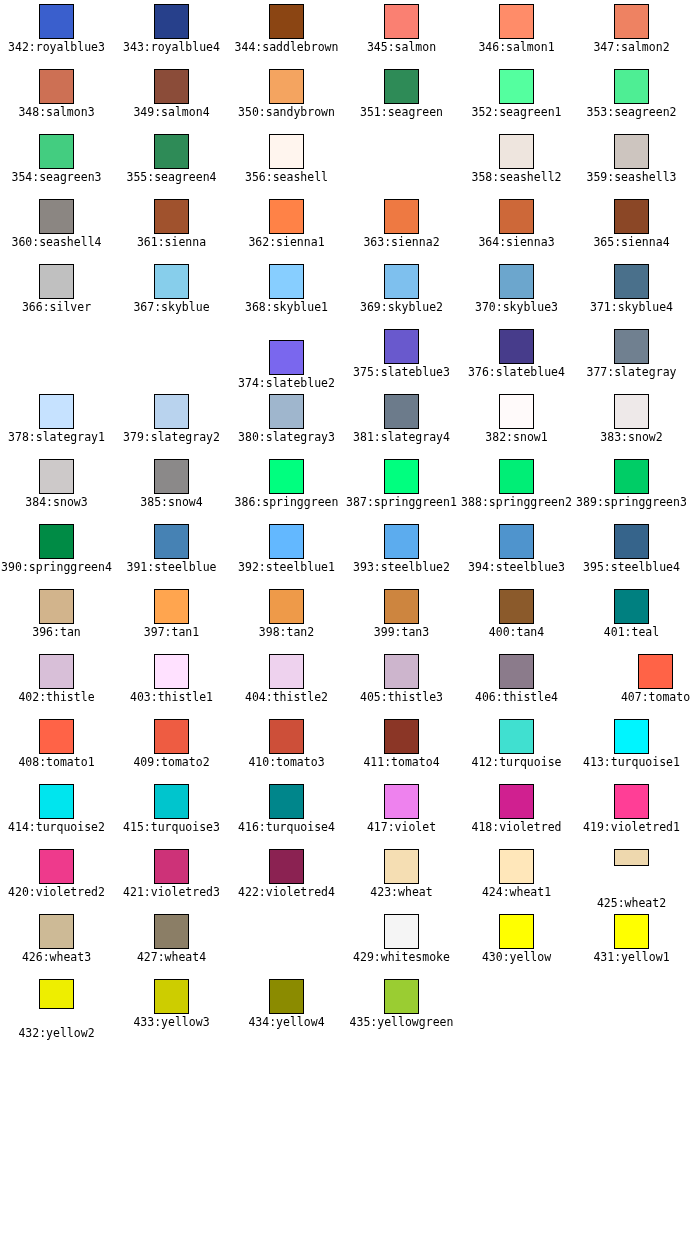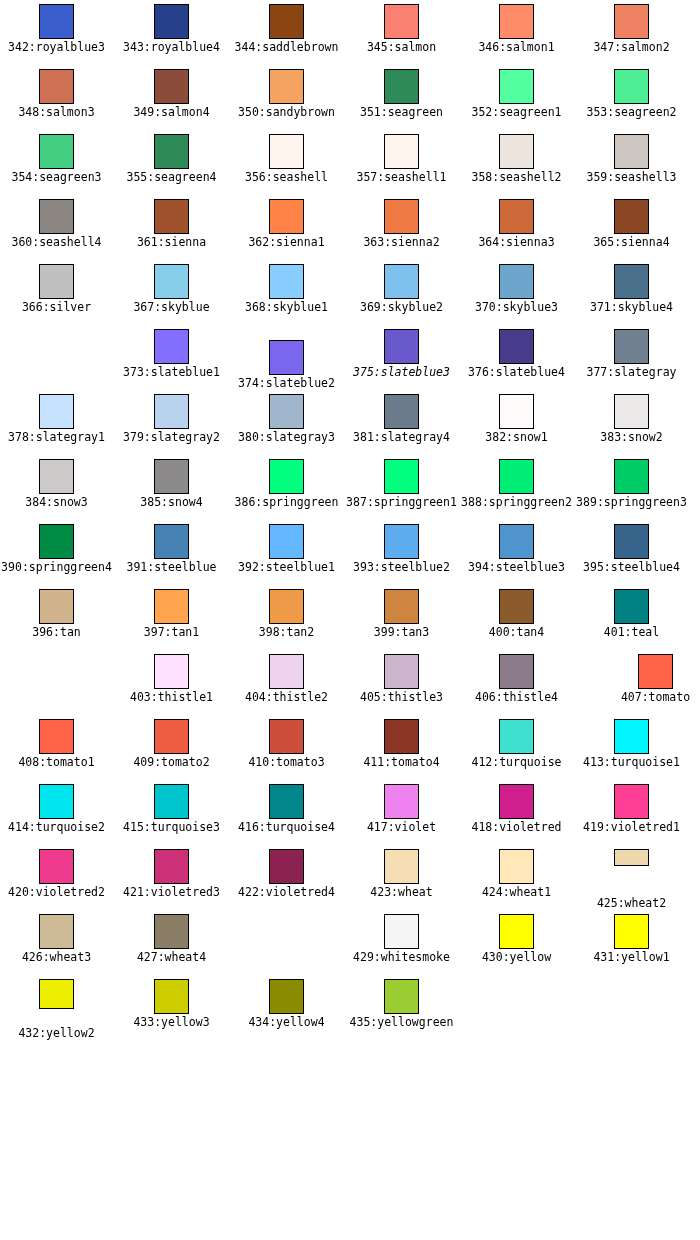--- a/index.html
+++ b/index.html
@@ -99,24 +99,20 @@
       <div class="swatch-label" style="color: rgb(0, 0, 0);">354:seagreen3</div>
     </div>
     <div class="swatch-cell" style="left: 114px; top: 130px;">
       <div class="swatch-chip" style="width: 33px; height: 33px; background: rgb(46, 139, 87); border-color: rgb(0, 0, 0);"></div>
       <div class="swatch-label" style="color: rgb(0, 0, 0);">355:seagreen4</div>
     </div>
     <div class="swatch-cell" style="left: 229px; top: 130px;">
       <div class="swatch-chip" style="width: 33px; height: 33px; background: rgb(255, 245, 238); border-color: rgb(0, 0, 0);"></div>
       <div class="swatch-label" style="color: rgb(0, 0, 0);">356:seashell</div>
     </div>
-    <div class="swatch-cell" style="left: 344px; top: 130px;">
-      <div class="swatch-chip" style="width: 33px; height: 33px; background: rgb(255, 245, 238); border-color: rgb(0, 0, 0);"></div>
-      <div class="swatch-label" style="color: rgb(0, 0, 0);">357:seashell1</div>
-    </div>
     <div class="swatch-cell" style="left: 459px; top: 130px;">
       <div class="swatch-chip" style="width: 33px; height: 33px; background: rgb(238, 229, 222); border-color: rgb(0, 0, 0);"></div>
       <div class="swatch-label" style="color: rgb(0, 0, 0);">358:seashell2</div>
     </div>
     <div class="swatch-cell" style="left: 574px; top: 130px;">
       <div class="swatch-chip" style="width: 33px; height: 33px; background: rgb(205, 197, 191); border-color: rgb(0, 0, 0);"></div>
       <div class="swatch-label" style="color: rgb(0, 0, 0);">359:seashell3</div>
     </div>
     <div class="swatch-cell" style="left: -1px; top: 195px;">
       <div class="swatch-chip" style="width: 33px; height: 33px; background: rgb(139, 134, 130); border-color: rgb(0, 0, 0);"></div>
@@ -159,31 +155,27 @@
       <div class="swatch-label" style="color: rgb(0, 0, 0);">369:skyblue2</div>
     </div>
     <div class="swatch-cell" style="left: 459px; top: 260px;">
       <div class="swatch-chip" style="width: 33px; height: 33px; background: rgb(108, 166, 205); border-color: rgb(0, 0, 0);"></div>
       <div class="swatch-label" style="color: rgb(0, 0, 0);">370:skyblue3</div>
     </div>
     <div class="swatch-cell" style="left: 574px; top: 260px;">
       <div class="swatch-chip" style="width: 33px; height: 33px; background: rgb(74, 112, 139); border-color: rgb(0, 0, 0);"></div>
       <div class="swatch-label" style="color: rgb(0, 0, 0);">371:skyblue4</div>
     </div>
-    <div class="swatch-cell" style="left: 114px; top: 325px;">
-      <div class="swatch-chip" style="width: 33px; height: 33px; background: rgb(131, 111, 255); border-color: rgb(0, 0, 0);"></div>
-      <div class="swatch-label" style="color: rgb(0, 0, 0);">373:slateblue1</div>
-    </div>
     <div class="swatch-cell" style="left: 229px; top: 325px; justify-content: flex-end;">
       <div class="swatch-chip" style="width: 33px; height: 33px; background: rgb(122, 103, 238); border-color: rgb(0, 0, 0);"></div>
       <div class="swatch-label" style="color: rgb(0, 0, 0);">374:slateblue2</div>
     </div>
     <div class="swatch-cell" style="left: 344px; top: 325px;">
       <div class="swatch-chip" style="width: 33px; height: 33px; background: rgb(105, 89, 205); border-color: rgb(0, 0, 0);"></div>
-      <div class="swatch-label" style="color: rgb(0, 0, 0); font-style: italic;">375:slateblue3</div>
+      <div class="swatch-label" style="color: rgb(0, 0, 0);">375:slateblue3</div>
     </div>
     <div class="swatch-cell" style="left: 459px; top: 325px;">
       <div class="swatch-chip" style="width: 33px; height: 33px; background: rgb(71, 60, 139); border-color: rgb(0, 0, 0);"></div>
       <div class="swatch-label" style="color: rgb(0, 0, 0);">376:slateblue4</div>
     </div>
     <div class="swatch-cell" style="left: 574px; top: 325px;">
       <div class="swatch-chip" style="width: 33px; height: 33px; background: rgb(112, 128, 144); border-color: rgb(0, 0, 0);"></div>
       <div class="swatch-label" style="color: rgb(0, 0, 0);">377:slategray</div>
     </div>
     <div class="swatch-cell" style="left: -1px; top: 390px;">
@@ -275,20 +267,24 @@
       <div class="swatch-label" style="color: rgb(0, 0, 0);">399:tan3</div>
     </div>
     <div class="swatch-cell" style="left: 459px; top: 585px;">
       <div class="swatch-chip" style="width: 33px; height: 33px; background: rgb(139, 90, 43); border-color: rgb(0, 0, 0);"></div>
       <div class="swatch-label" style="color: rgb(0, 0, 0);">400:tan4</div>
     </div>
     <div class="swatch-cell" style="left: 574px; top: 585px;">
       <div class="swatch-chip" style="width: 33px; height: 33px; background: rgb(0, 128, 128); border-color: rgb(0, 0, 0);"></div>
       <div class="swatch-label" style="color: rgb(0, 0, 0);">401:teal</div>
     </div>
+    <div class="swatch-cell" style="left: -1px; top: 650px;">
+      <div class="swatch-chip" style="width: 33px; height: 33px; background: rgb(216, 191, 216); border-color: rgb(0, 0, 0);"></div>
+      <div class="swatch-label" style="color: rgb(0, 0, 0);">402:thistle</div>
+    </div>
     <div class="swatch-cell" style="left: 114px; top: 650px;">
       <div class="swatch-chip" style="width: 33px; height: 33px; background: rgb(255, 225, 255); border-color: rgb(0, 0, 0);"></div>
       <div class="swatch-label" style="color: rgb(0, 0, 0);">403:thistle1</div>
     </div>
     <div class="swatch-cell" style="left: 229px; top: 650px;">
       <div class="swatch-chip" style="width: 33px; height: 33px; background: rgb(238, 210, 238); border-color: rgb(0, 0, 0);"></div>
       <div class="swatch-label" style="color: rgb(0, 0, 0);">404:thistle2</div>
     </div>
     <div class="swatch-cell" style="left: 344px; top: 650px;">
       <div class="swatch-chip" style="width: 33px; height: 33px; background: rgb(205, 181, 205); border-color: rgb(0, 0, 0);"></div>

